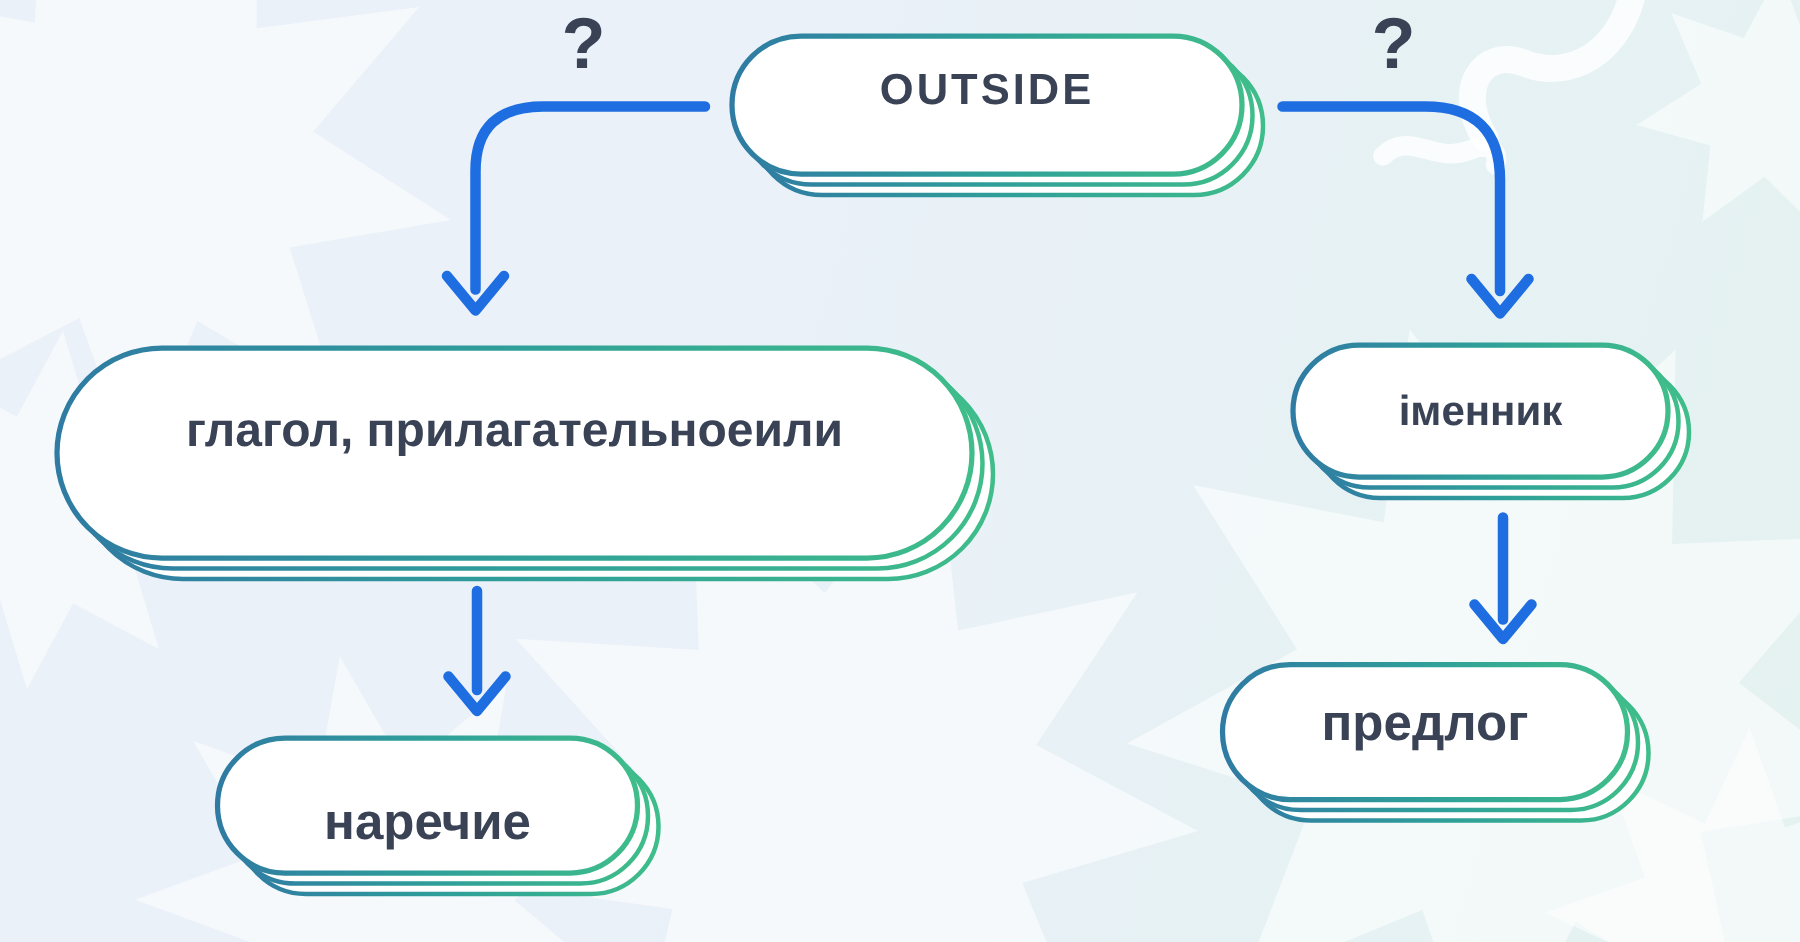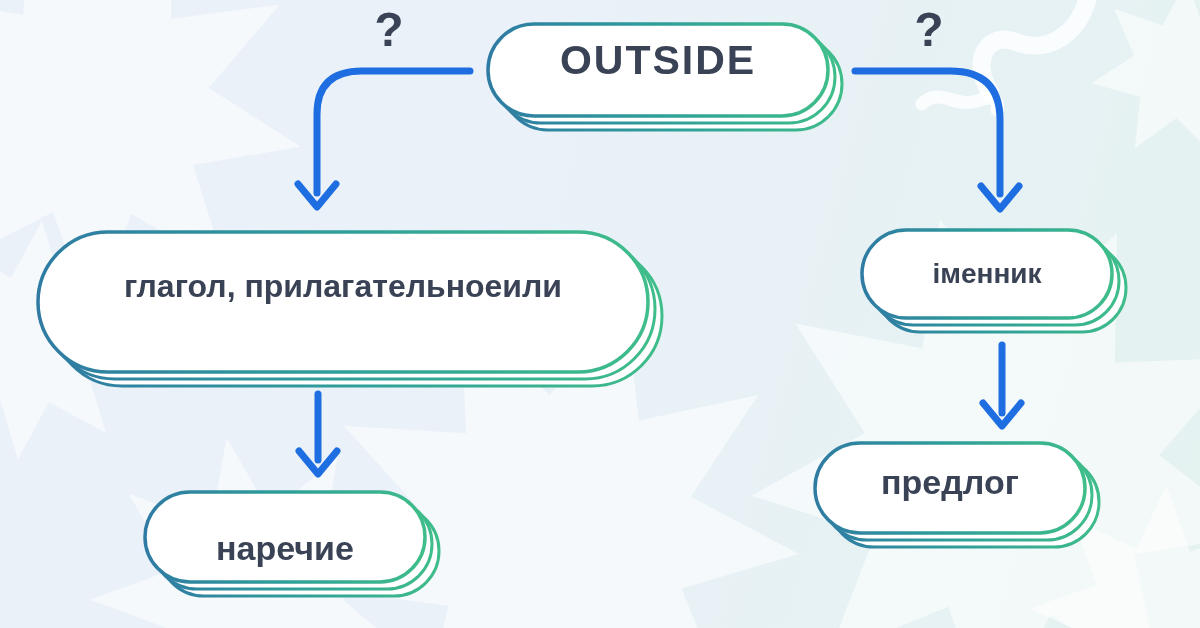--- a/index.html
+++ b/index.html
@@ -83,21 +83,21 @@
           <linearGradient id="gradA" x1="0" y1="0" x2="1" y2="0">
         <stop class="st0" offset="0"></stop>
             <stop class="st1" offset="0.5"></stop>
             <stop class="st2" offset="1"></stop>
       </linearGradient>
         </defs>
       <rect class="pill-echo" x="16" y="16" width="340" height="92" rx="46" stroke="url(#gradA)"></rect>
       <rect class="pill-echo" x="9" y="9" width="340" height="92" rx="46" stroke="url(#gradA)"></rect>
       <rect class="pill-main" x="2" y="2" width="340" height="92" rx="46" stroke="url(#gradA)"></rect>
     </svg>
-    <div class="label" style="left:2px;top:2px;width:340px;height:72px;font-size:41px;letter-spacing:2px;">OUTSIDE</div>
+    <div class="label" style="left:2px;top:2px;width:340px;height:72px;font-size:29px;letter-spacing:2px;">OUTSIDE</div>
   </div>
 
   <div class="node" style="left:36px;top:230px;">
     <svg width="632" height="162">
       <defs>
           <linearGradient id="gradB" x1="0" y1="0" x2="1" y2="0">
         <stop class="st0" offset="0"></stop>
             <stop class="st1" offset="0.5"></stop>
             <stop class="st2" offset="1"></stop>
       </linearGradient>

